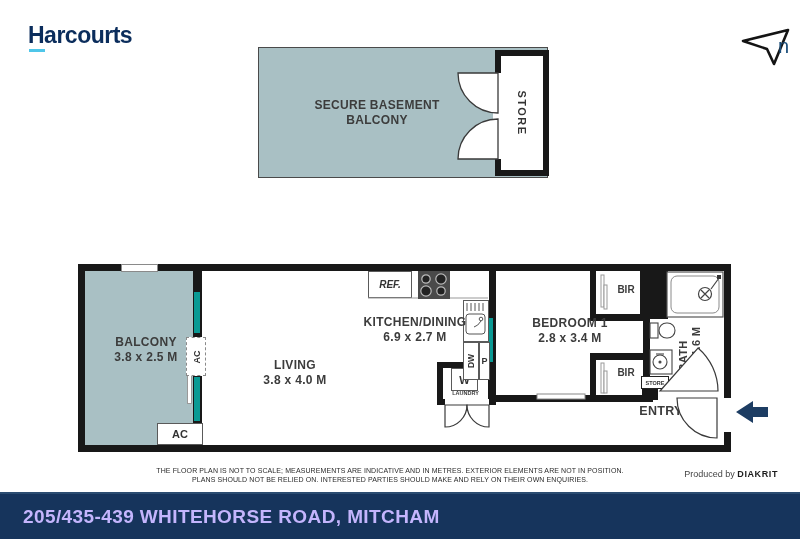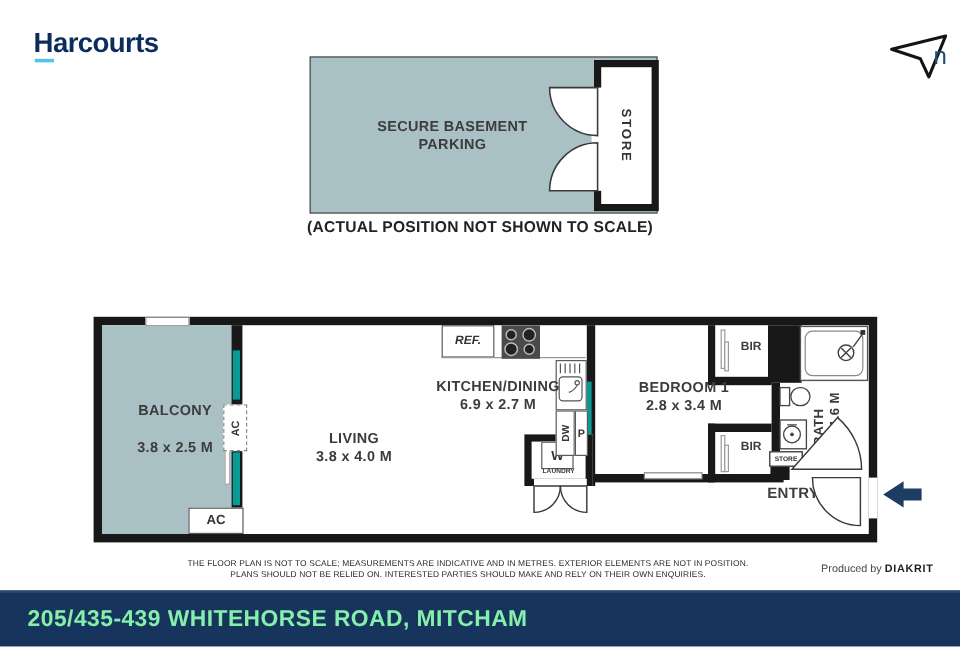--- a/index.html
+++ b/index.html
@@ -23,50 +23,49 @@
   .room-label{color:#3c3c3c;font-weight:600;text-align:center;font-size:12px;line-height:15px;letter-spacing:.3px;}
   .small-label{color:#3c3c3c;font-weight:600;text-align:center;}
   .rot-ccw{transform:rotate(-90deg);white-space:nowrap;}
   .rot-cw{transform:rotate(90deg);white-space:nowrap;letter-spacing:1.5px;font-size:11px;font-weight:600;color:#333;}
   .laundry-box{background:#fff;border:6px solid #181818;}
   
   .disclaimer{font-size:7px;line-height:9px;color:#2a2a2a;text-align:center;font-weight:500;letter-spacing:.1px;}
   .produced{font-size:9px;color:#444;text-align:right;}
   .produced b{color:#1c1c1c;letter-spacing:.6px;}
   .bottom-bar{background:#16345c;border-top:2px solid #2b4c71;display:flex;align-items:center;padding-left:23px;}
-  .bottom-bar span{color:#86efac;font-size:19px;font-weight:bold;letter-spacing:.4px;}
+  .bottom-bar span{color:#c4b5fd;font-size:19px;font-weight:bold;letter-spacing:.4px;}
   svg{display:block;}
 </style>
 </head>
 <body>
 
 <div class="page">
 
   <div class="abs" style="left:28px;top:22px;">
     <div class="logo-text">Harcourts</div>
     <div class="logo-underline abs" style="left:1px;top:27px;width:16px;height:3px;"></div>
   </div>
 
   <svg class="abs" style="left:735px;top:20px;" width="65" height="55" viewBox="735 20 65 55">
     <polygon points="788,30 743,41 767,49 774,64" fill="#fff" stroke="#141414" stroke-width="2.6" stroke-linejoin="round"></polygon>
     <text x="778" y="53" font-size="20" font-family="Liberation Sans, sans-serif" fill="#1b4e7a">n</text>
   </svg>
 
   <div class="parking abs" style="left:258px;top:47px;width:290px;height:131px;">
-    <div class="room-label abs" style="left:53px;top:50px;width:130px;">SECURE BASEMENT PARKING</div>
+    <div class="room-label abs" style="left:53px;top:50px;width:130px;">SECURE BASEMENT BALCONY</div>
     <div class="store-unit abs" style="left:236px;top:2px;width:54px;height:126px;">
       <span class="rot-cw">STORE</span>
     </div>
     <svg class="abs" style="left:0;top:0;pointer-events:none;" width="290" height="131" viewBox="0 0 290 131">
       <rect x="234" y="25" width="9" height="86" fill="#fff"></rect>
       <path d="M 239,25 L 199,25 A 40,40 0 0 0 239,65 Z" fill="#fff" stroke="#3a3a3a" stroke-width="1.3"></path>
       <path d="M 239,111 L 199,111 A 40,40 0 0 1 239,71 Z" fill="#fff" stroke="#3a3a3a" stroke-width="1.3"></path>
     </svg>
   </div>
-  <div class="caption abs" style="left:100px;top:181px;width:600px;">(ACTUAL POSITION NOT SHOWN TO SCALE)</div>
 
   <div class="plan abs" style="left:78px;top:264px;width:653px;height:188px;">
 
     <div class="roomfill abs" style="left:0;top:0;width:112px;height:174px;"></div>
 
     <div class="wall abs" style="left:108px;top:0;width:9px;height:174px;"></div>
     <div class="glass abs" style="left:109px;top:21px;width:6px;height:41px;"></div>
     <div class="glass abs" style="left:109px;top:106px;width:6px;height:44px;"></div>
     <div class="abs" style="left:102px;top:85px;width:5px;height:48px;background:#fff;border:1px solid #999;"></div>
     <div class="dashedbox abs" style="left:101px;top:66px;width:20px;height:39px;">
@@ -114,21 +113,21 @@
     </div>
 
     <div class="whitebox abs" style="left:72px;top:152px;width:46px;height:22px;">
       <span style="font-size:11px;font-weight:600;">AC</span>
     </div>
 
     <div class="abs" style="left:639px;top:127px;width:7px;height:34px;background:#fff;"></div>
 
     <div class="room-label abs" style="left:16px;top:64px;width:90px;text-align:center;">
       <span style="display:block;">BALCONY</span>
-      <span style="display:block;margin-top:16px;">3.8 x 2.5 M</span>
+      <span style="display:block;">3.8 x 2.5 M</span>
     </div>
     <div class="room-label abs" style="left:160px;top:87px;width:100px;">
       <span style="display:block;">LIVING</span>
       <span style="display:block;">3.8 x 4.0 M</span>
     </div>
     <div class="room-label abs" style="left:270px;top:44px;width:120px;">
       <span style="display:block;">KITCHEN/DINING</span>
       <span style="display:block;">6.9 x 2.7 M</span>
     </div>
     <div class="room-label abs" style="left:430px;top:45px;width:110px;">

